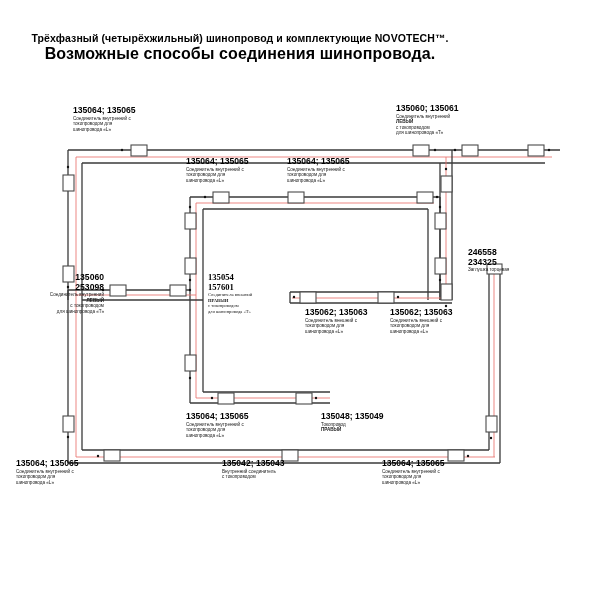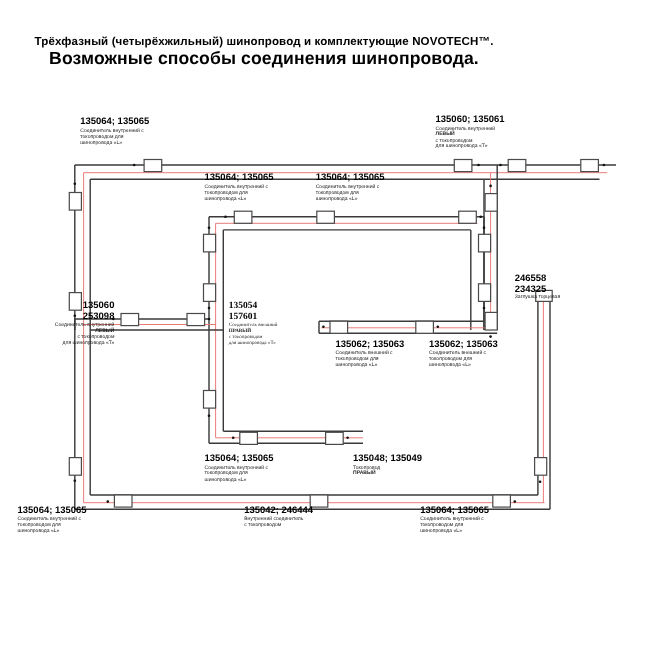--- a/index.html
+++ b/index.html
@@ -275,21 +275,21 @@
   </div>
 
   <div class="lbl" style="left:16px;top:459px;">
     <div class="code">135064; 135065</div>
     <div class="desc">Соединитель внутренний с</div>
     <div class="desc">токопроводом для</div>
     <div class="desc">шинопровода «L»</div>
   </div>
 
   <div class="lbl" style="left:222px;top:459px;">
-    <div class="code">135042; 246444</div>
+    <div class="code">135042; 135043</div>
     <div class="desc">Внутренний соединитель</div>
     <div class="desc">с токопроводом</div>
   </div>
 
   <div class="lbl" style="left:382px;top:459px;">
     <div class="code">135064; 135065</div>
     <div class="desc">Соединитель внутренний с</div>
     <div class="desc">токопроводом для</div>
     <div class="desc">шинопровода «L»</div>
   </div>

